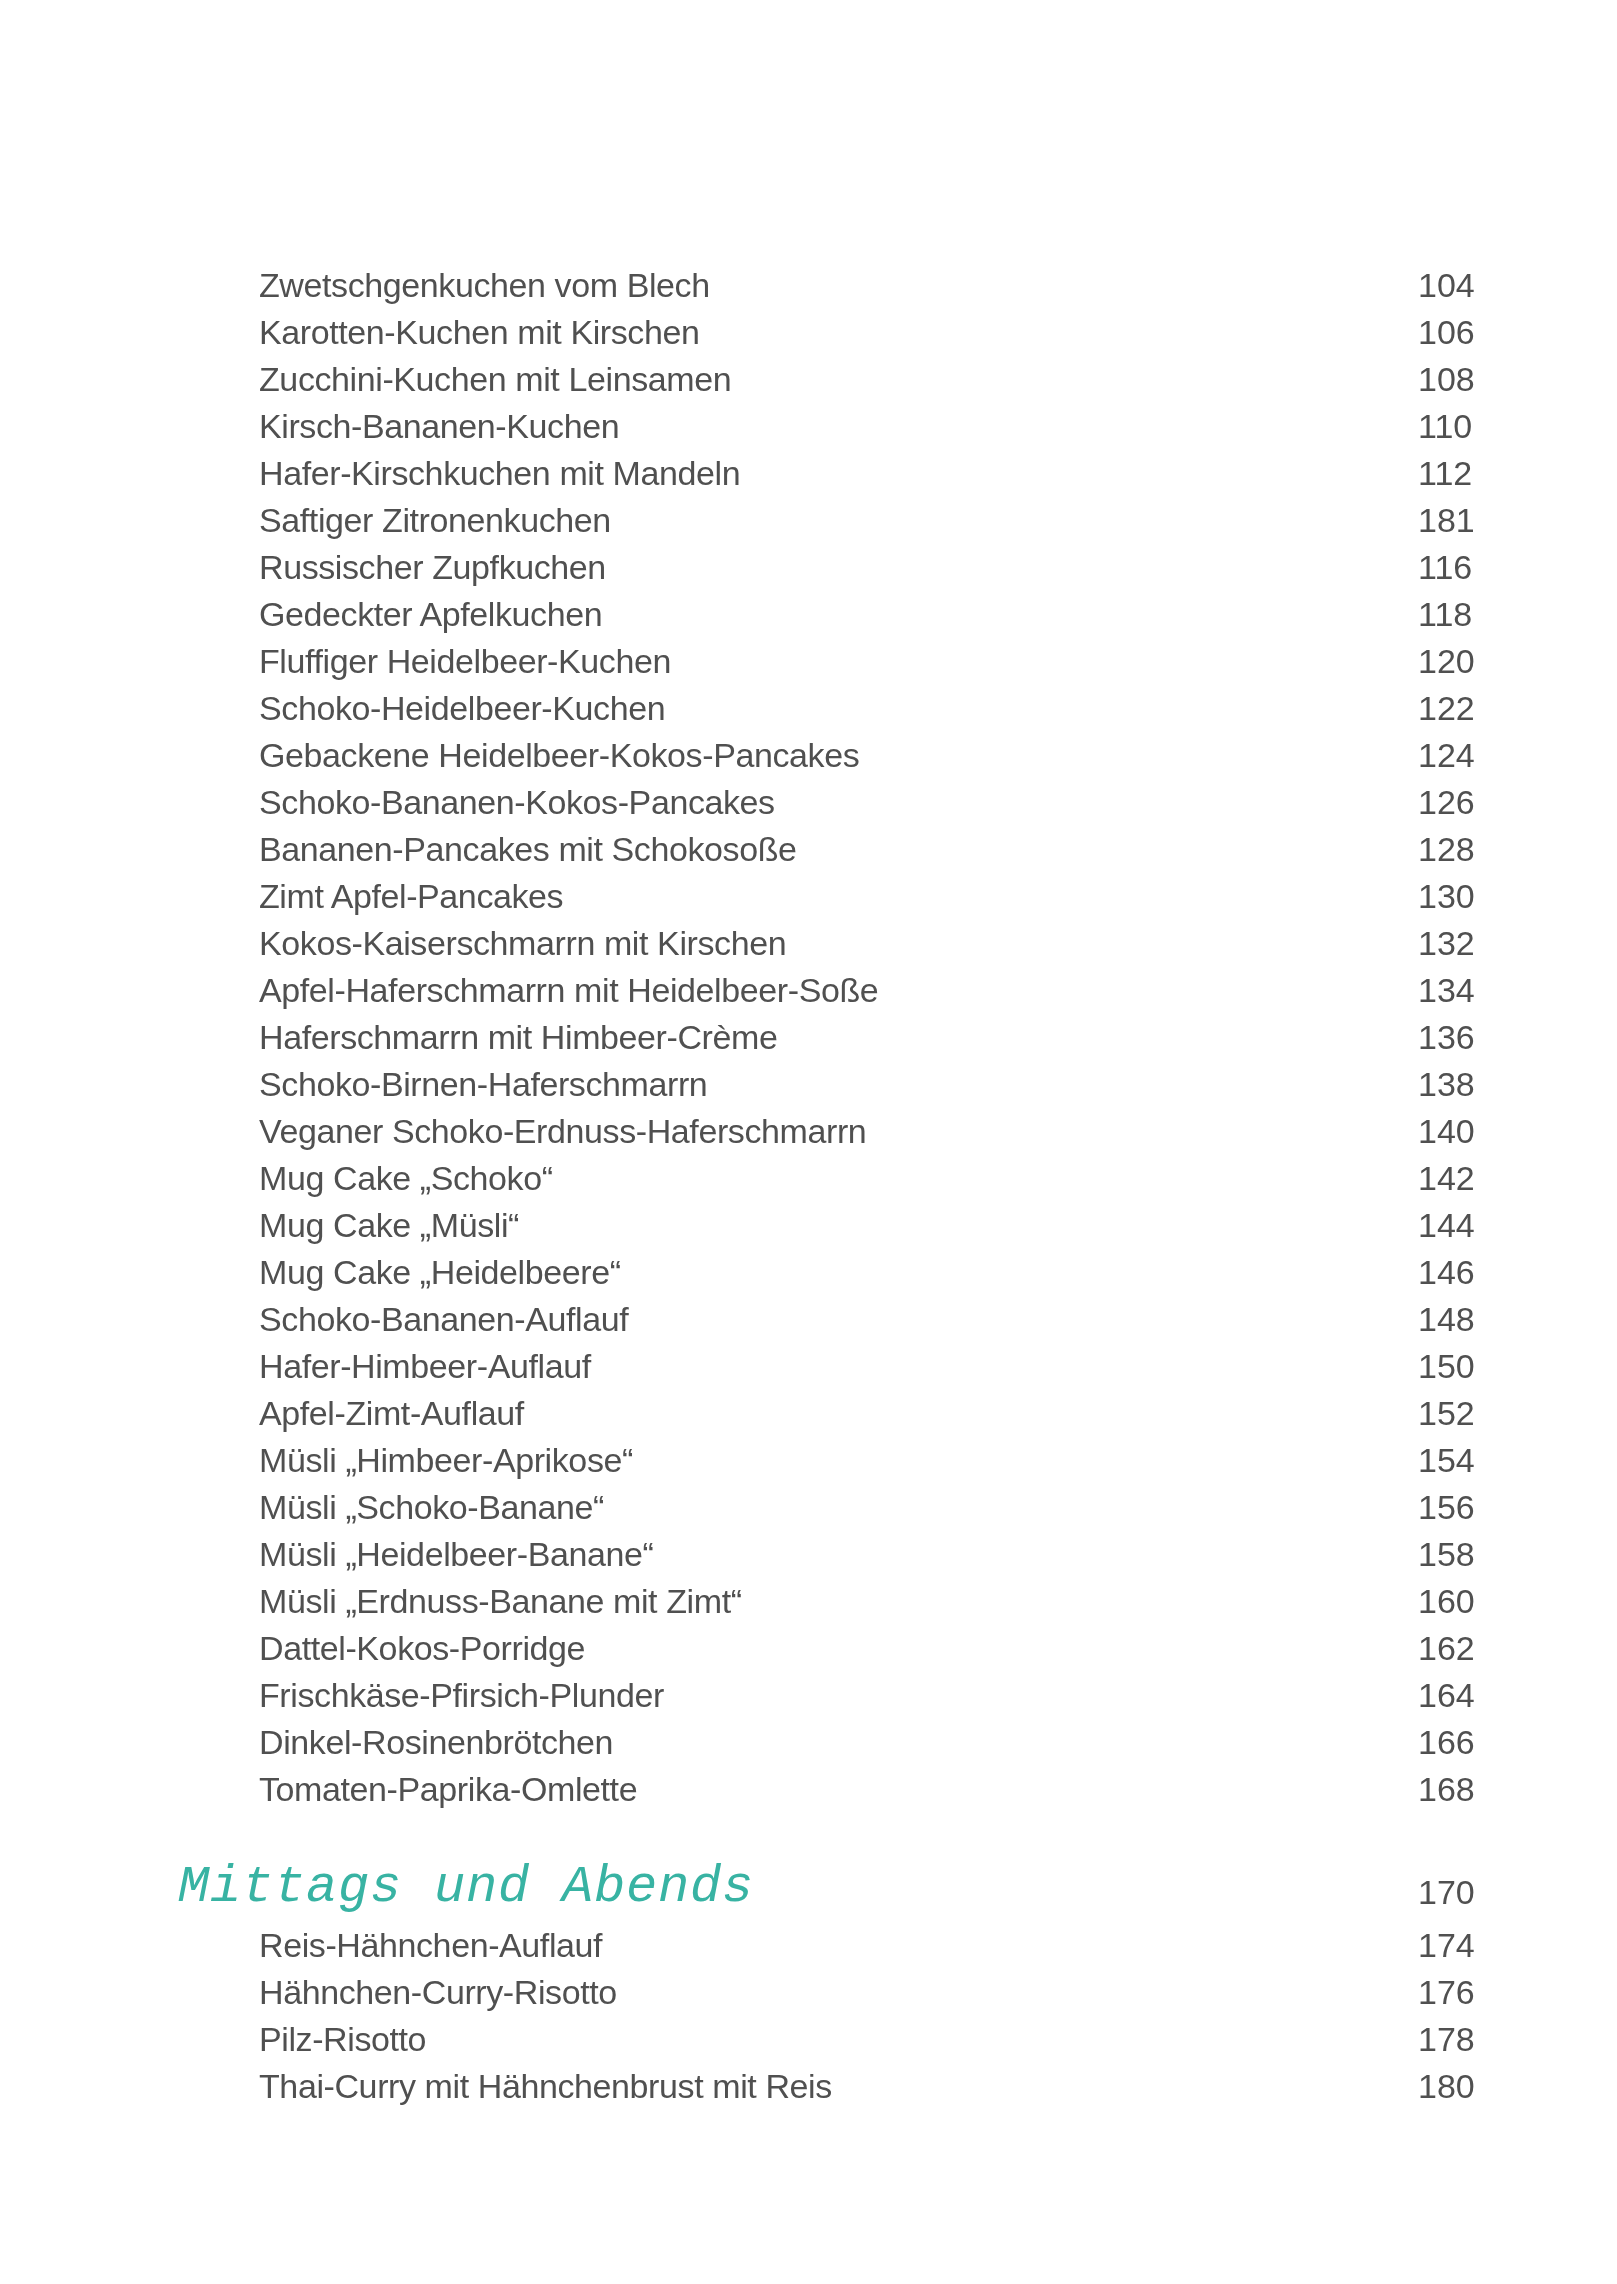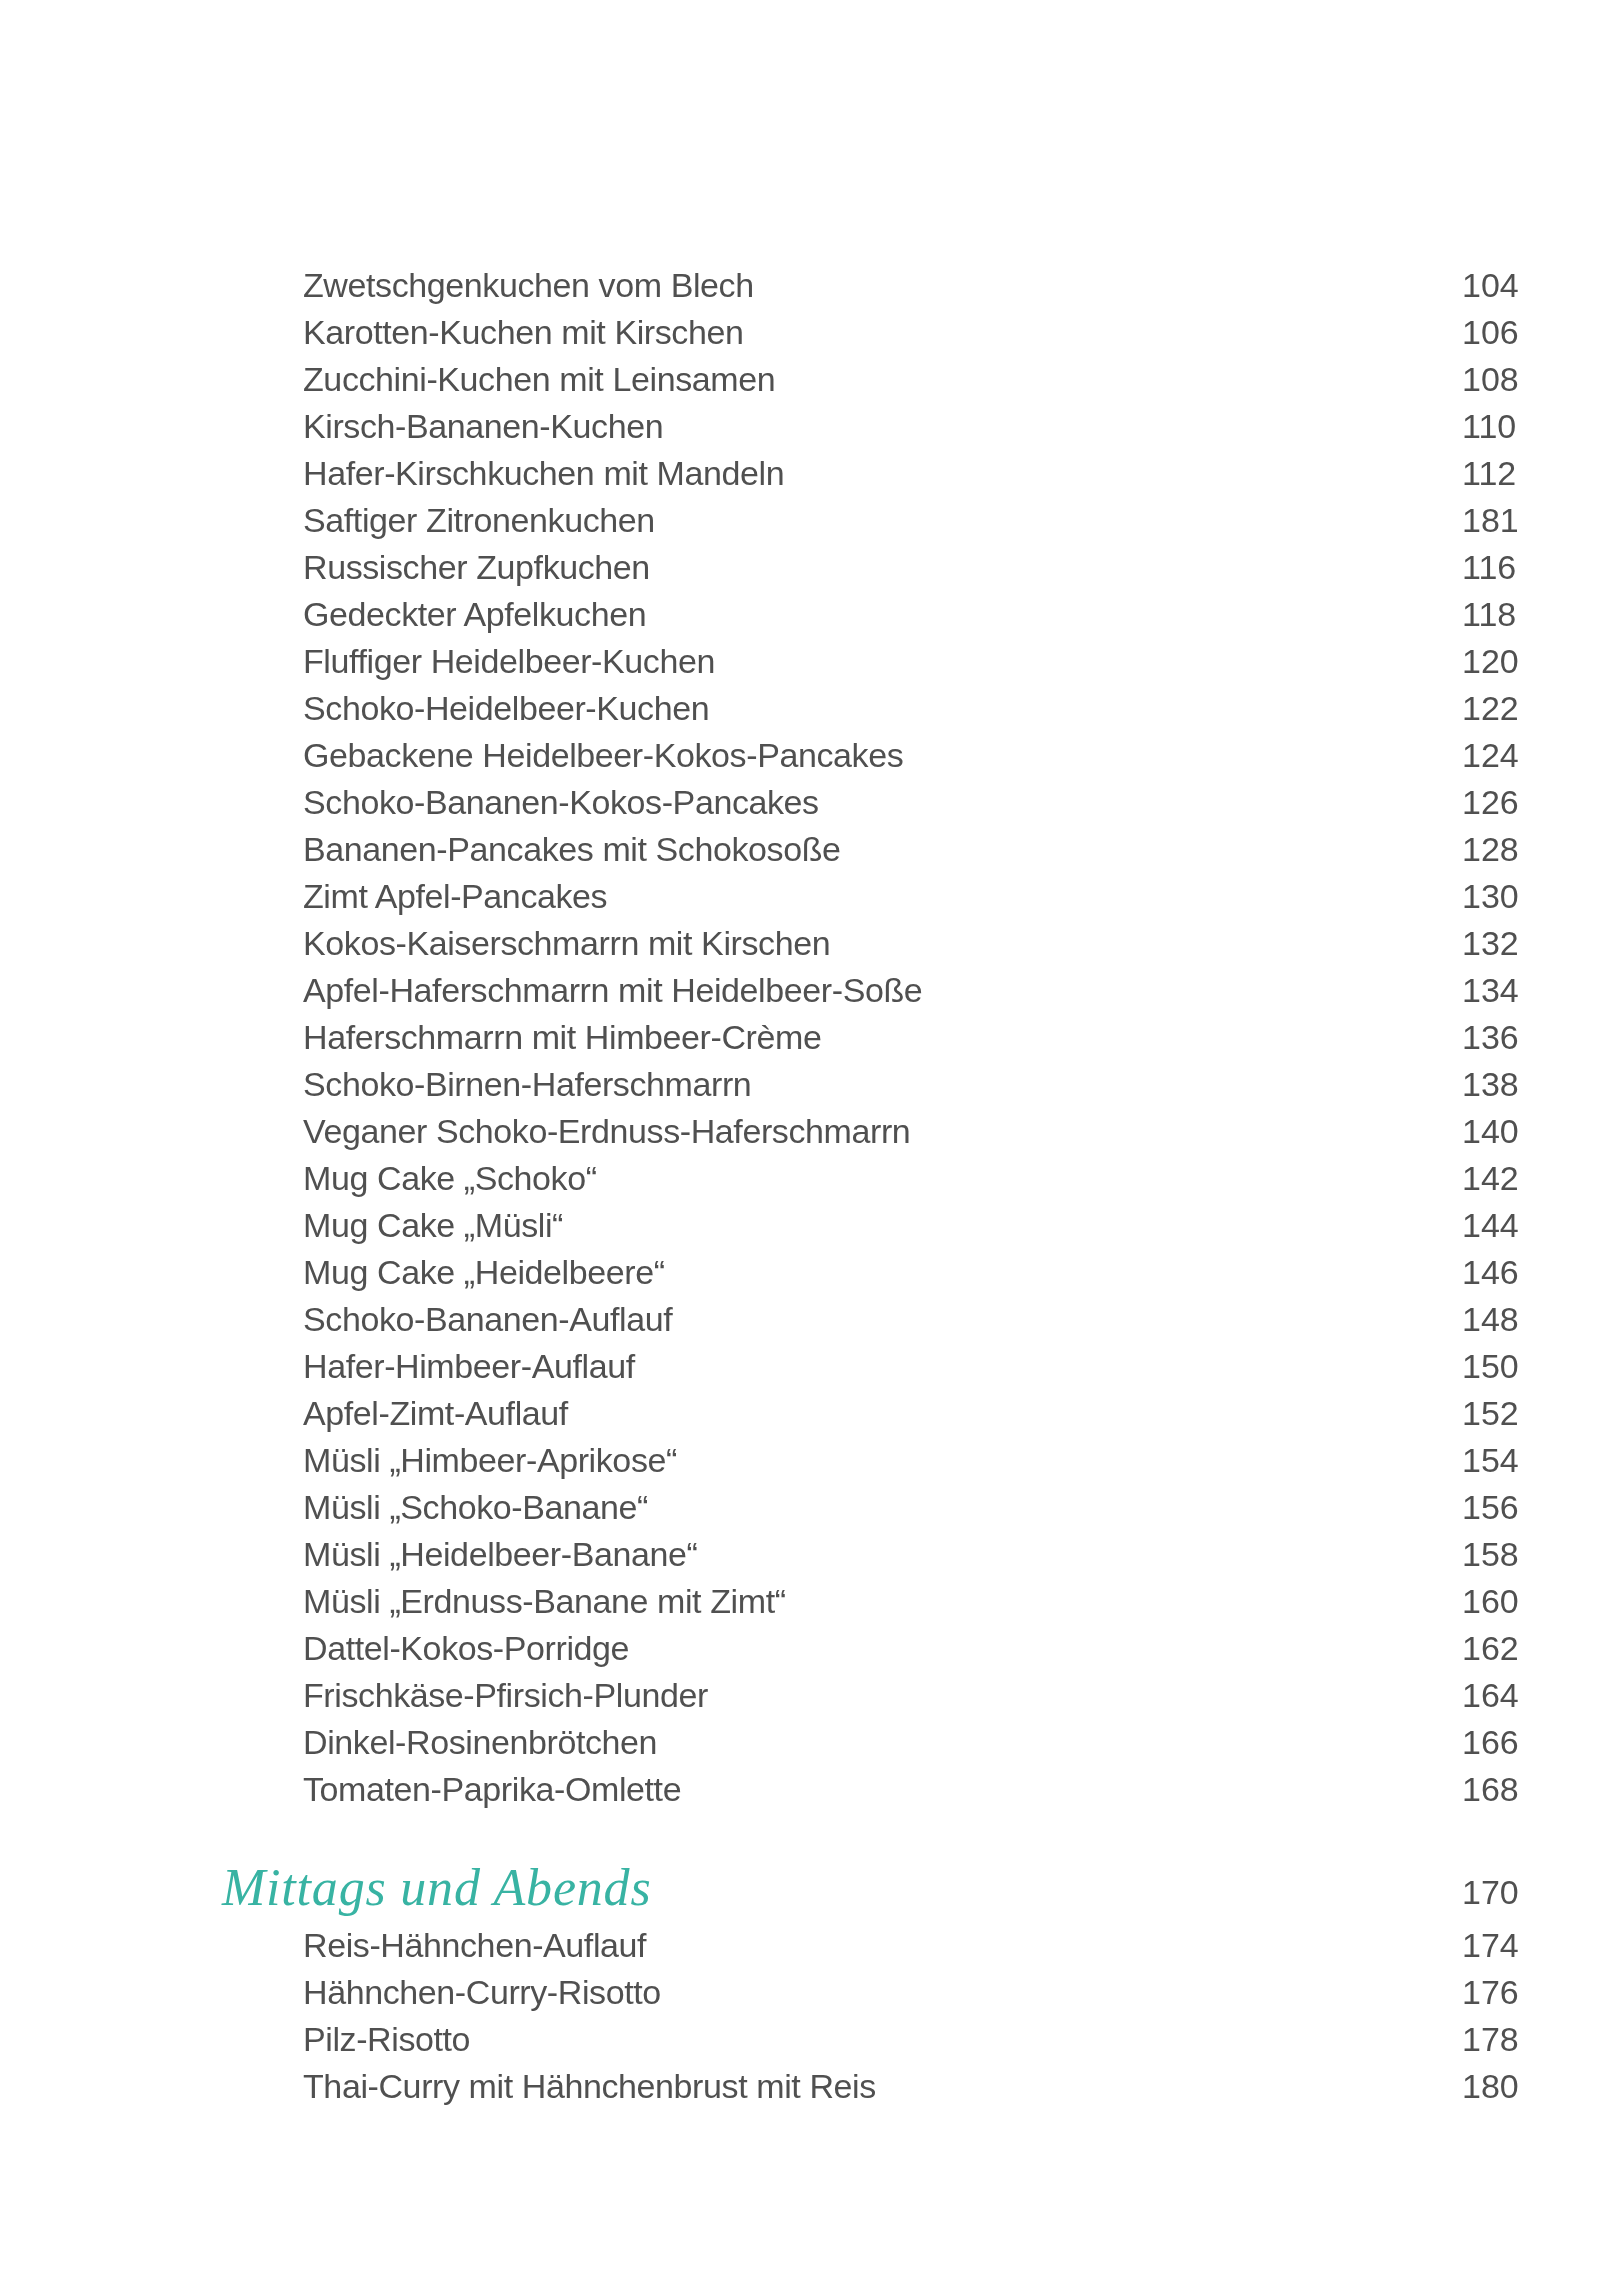--- a/index.html
+++ b/index.html
@@ -13,21 +13,20 @@
     overflow: hidden;
     background: var(--page-bg, #ffffff);
     font-family: "Liberation Sans", sans-serif;
     color: var(--text-color, #505050);
   }
   .toc {
     position: absolute;
     top: 262px;
     left: 0;
     right: 0;
-    margin-left: 44px;
   }
   .toc-row {
     position: relative;
     height: 47px;
   }
   .toc-row .title {
     position: absolute;
     left: 259px;
     top: 0;
     line-height: 47px;
@@ -48,21 +47,21 @@
   }
   .section-heading-row {
     position: relative;
     height: 74px;
     margin-top: 35px;
   }
   .section-heading-row .section-heading {
     position: absolute;
     left: 178px;
     bottom: 1.6px;
-    font-family: Liberation Serif, serif;
+    font-family: Liberation Mono, monospace;
     font-style: italic;
     font-size: 52px;
     line-height: 64px;
     letter-spacing: 0.8px;
     white-space: nowrap;
     color: var(--accent-color, #38b3a3);
   }
   .section-heading-row .page-num {
     position: absolute;
     left: 1418px;

